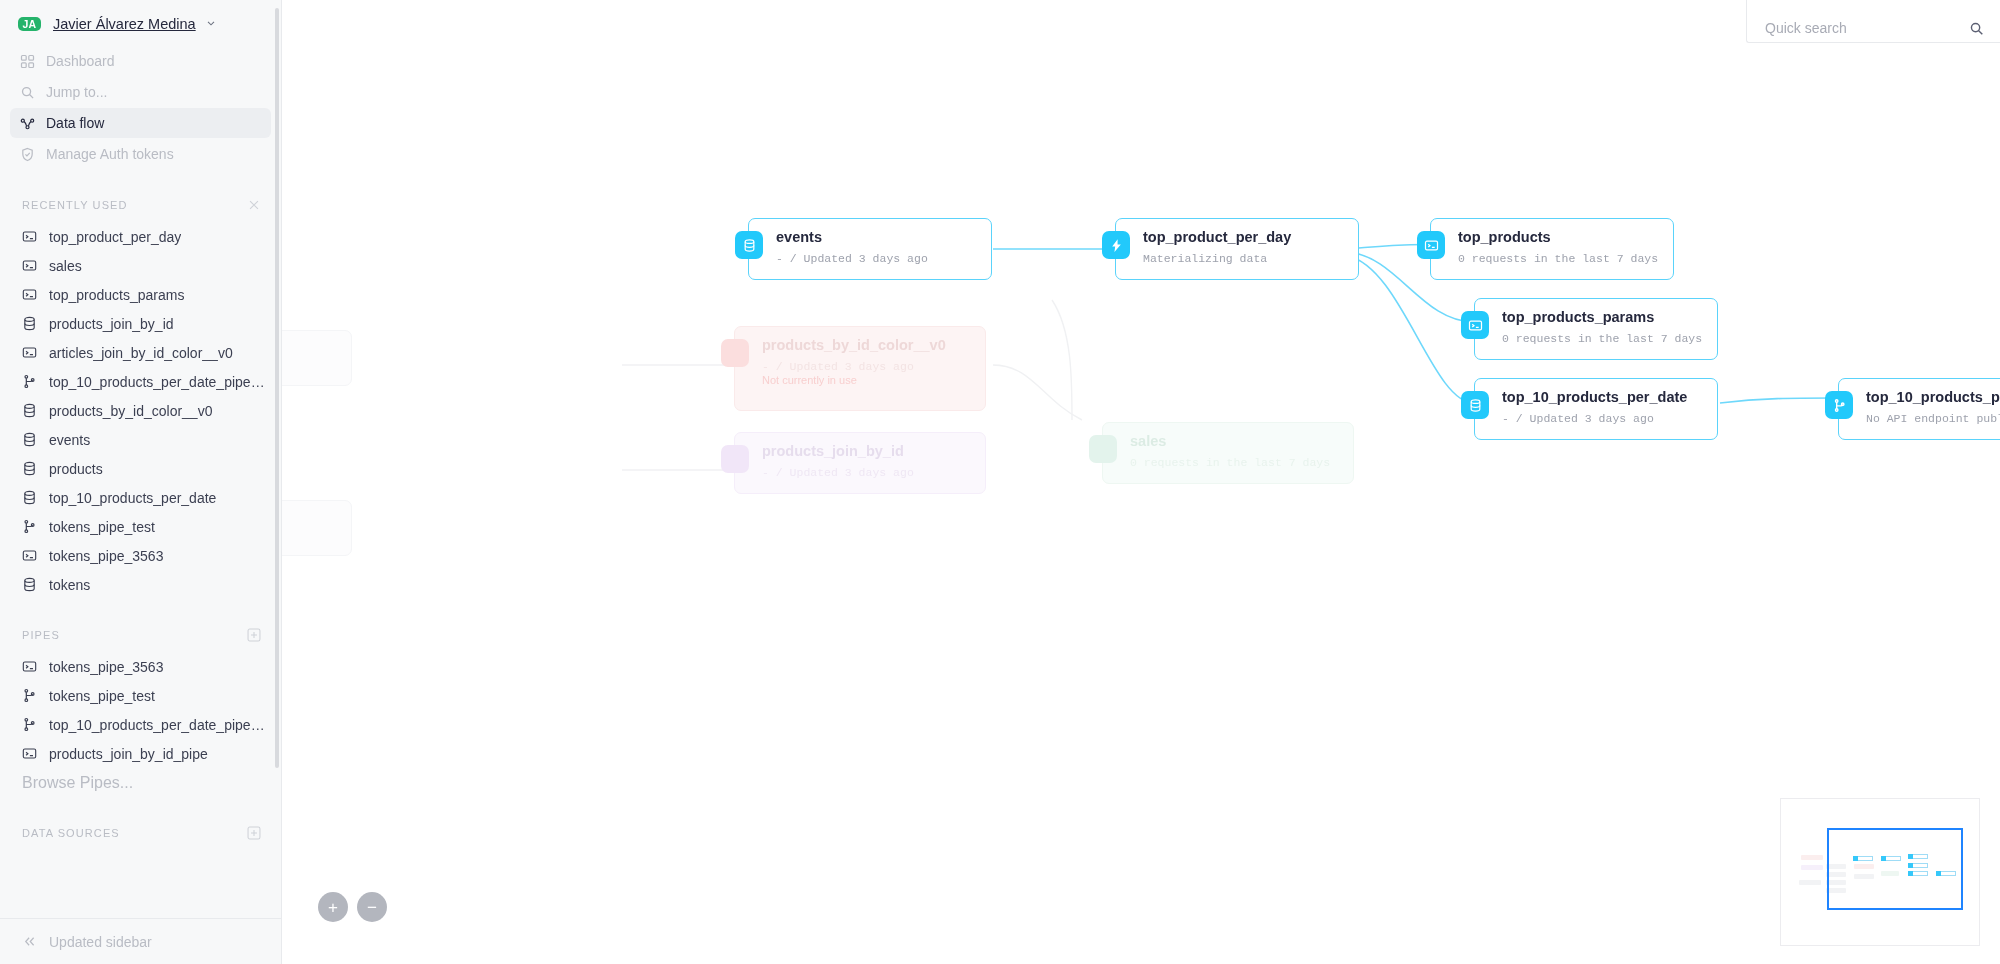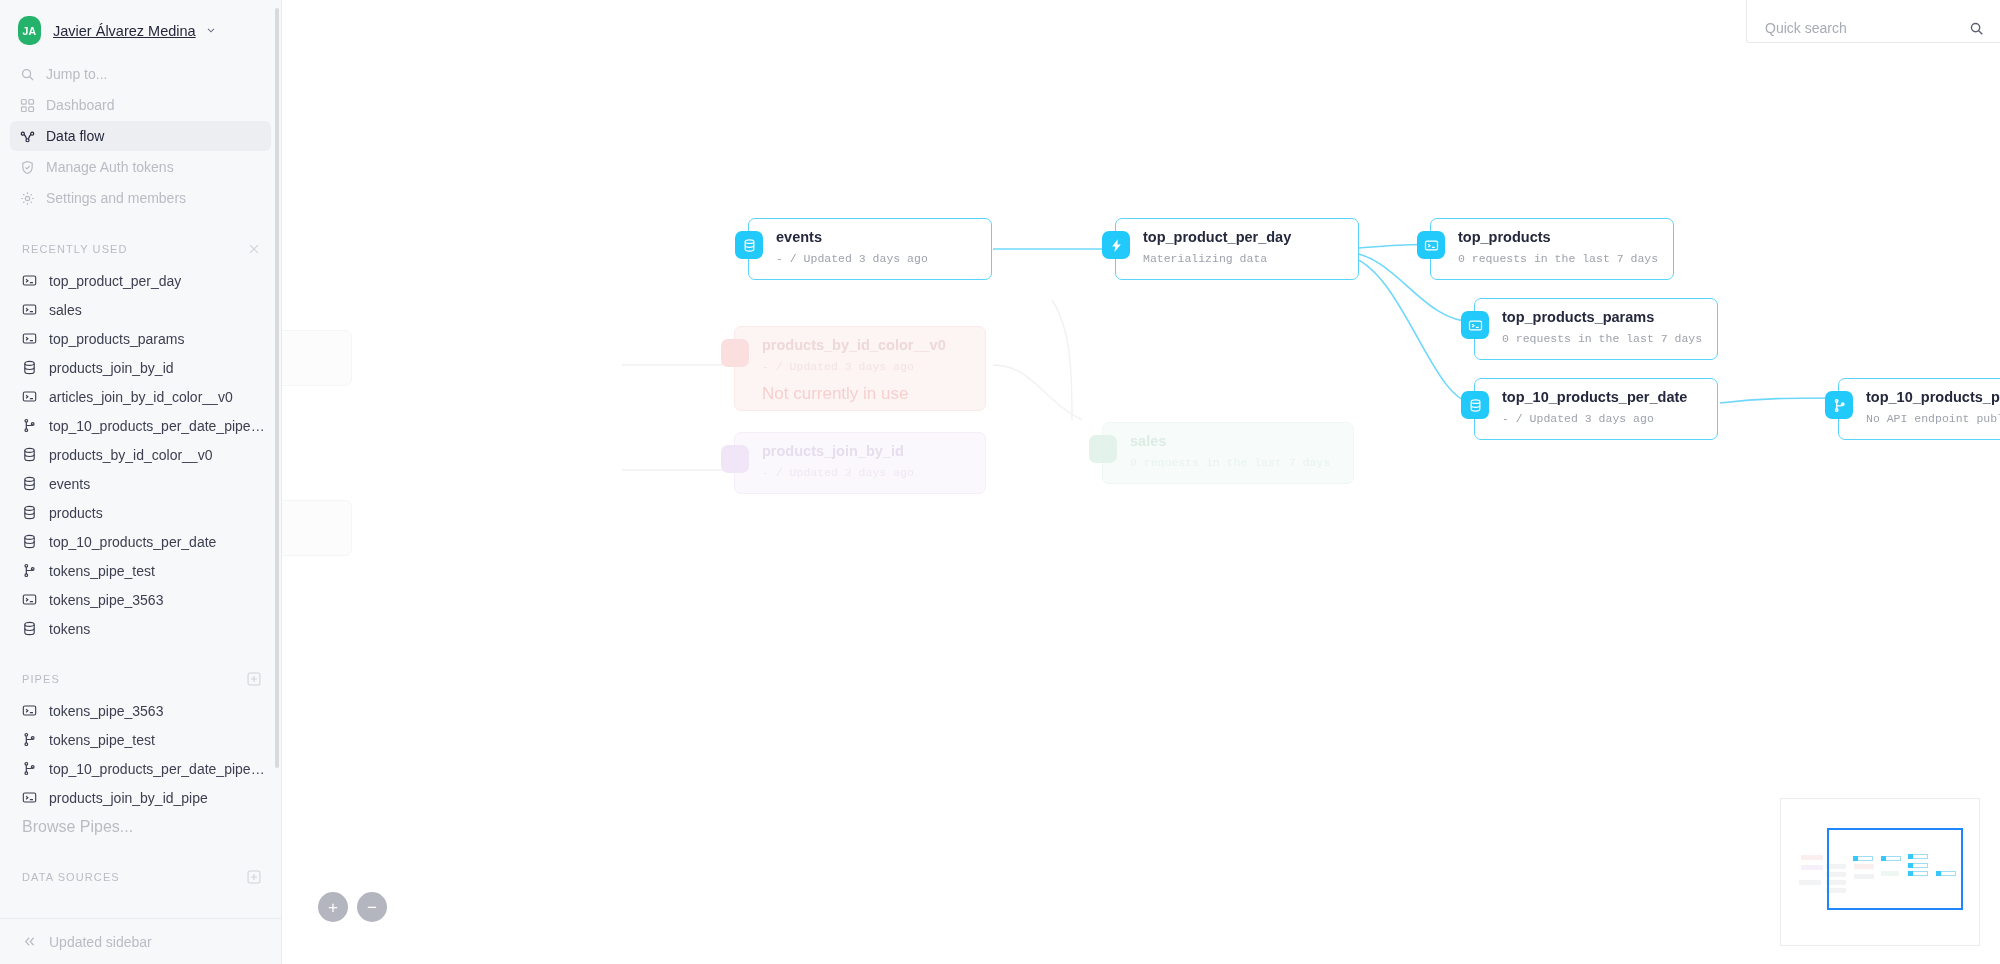--- a/index.html
+++ b/index.html
@@ -30,21 +30,21 @@
     position: absolute; right: 2px; top: 8px;
     width: 4px; height: 760px;
     background: #d8dade; border-radius: 3px;
   }
 
   .workspace {
     display: flex; align-items: center; gap: 12px;
     padding: 16px 18px 14px 18px;
   }
   .avatar {
-    width: 23px; height: 29px; border-radius: 10px;
+    width: 23px; height: 14px; border-radius: 5px;
     background: #25b36b; color: #fff;
     font-size: 10.5px; font-weight: 700;
     display: flex; align-items: center; justify-content: center;
     letter-spacing: .2px;
   }
   .workspace-name {
     font-size: 14.5px; color: #25283d; font-weight: 400;
     white-space: nowrap;
     text-decoration: underline;
   }
@@ -150,21 +150,21 @@
     background: #22c9fb; color: #fff;
     display: flex; align-items: center; justify-content: center;
   }
   .node .badge svg { width: 15px; height: 15px; display: block; }
 
   
   .node.ghost { border-color: transparent; background: transparent; }
   .node.ghost .title { font-weight: 600; }
   .node.ghost .note {
     font-family: "Liberation Sans", sans-serif;
-    font-size: 17px; margin-top: 10px; white-space: nowrap;
+    font-size: 11px; white-space: nowrap;
   }
   .ghost-red  { background:#fdf4f4 !important; border:1px solid #faeaea !important; }
   .ghost-red  .title { color:#eed8d8; } .ghost-red .sub { color:#f3e3e3; }
   .ghost-red  .badge { background:#fbdede; } .ghost-red .note { color:#f8cfcf; }
   .ghost-pur  { background:#fbf8fd !important; border:1px solid #f5eefa !important; }
   .ghost-pur  .title { color:#e6dded; } .ghost-pur .sub { color:#efe7f4; }
   .ghost-pur  .badge { background:#f1e6f8; }
   .ghost-grn  { background:#f7fcfa !important; border:1px solid #eef7f2 !important; }
   .ghost-grn  .title { color:#dcece4; } .ghost-grn .sub { color:#e8f3ed; }
   .ghost-grn  .badge { background:#e3f3ec; }
@@ -213,68 +213,59 @@
         <div class="avatar">JA</div>
         <div class="workspace-name">Javier Álvarez Medina</div>
         <span class="chev">
           <svg viewBox="0 0 16 16" width="12" height="12" fill="none" stroke="currentColor" stroke-width="1.4">
               <path d="M4 6.5l4 4 4-4"></path>
             </svg>
         </span>
       </div>
 
       <nav class="nav">
-        <div class="nav-item">
-          <span class="ic">
-            <svg viewBox="0 0 16 16" fill="none" stroke="currentColor" stroke-width="1.4">
-                <circle cx="7" cy="7" r="4.3"></circle>
-                <path d="M10.2 10.2L14 14"></path>
-              </svg>
-          </span>
-          <span>Jump to...</span>
-        </div>
         <div class="nav-item">
           <span class="ic">
             <svg viewBox="0 0 16 16" fill="none" stroke="currentColor" stroke-width="1.3">
                 <rect x="1.6" y="1.6" width="5" height="5" rx="1"></rect>
                 <rect x="9.4" y="1.6" width="5" height="5" rx="1"></rect>
                 <rect x="1.6" y="9.4" width="5" height="5" rx="1"></rect>
                 <rect x="9.4" y="9.4" width="5" height="5" rx="1"></rect>
               </svg>
           </span>
           <span>Dashboard</span>
         </div>
+        <div class="nav-item">
+          <span class="ic">
+            <svg viewBox="0 0 16 16" fill="none" stroke="currentColor" stroke-width="1.4">
+                <circle cx="7" cy="7" r="4.3"></circle>
+                <path d="M10.2 10.2L14 14"></path>
+              </svg>
+          </span>
+          <span>Jump to...</span>
+        </div>
         <div class="nav-item active">
           <span class="ic">
             <svg viewBox="0 0 16 16" fill="none" stroke="currentColor" stroke-width="1.3">
                 <circle cx="3" cy="5" r="1.6"></circle>
                 <circle cx="13" cy="5" r="1.6"></circle>
                 <circle cx="8" cy="12" r="1.6"></circle>
                 <path d="M4.4 5.9C6 7.4 6.6 9.2 7 10.6M11.6 5.9C10 7.4 9.4 9.2 9 10.6"></path>
               </svg>
           </span>
           <span>Data flow</span>
         </div>
         <div class="nav-item">
           <span class="ic">
             <svg viewBox="0 0 16 16" fill="none" stroke="currentColor" stroke-width="1.3">
                 <path d="M8 1.6l5 1.9v4c0 3.4-2.4 6-5 6.9-2.6-.9-5-3.5-5-6.9v-4z"></path>
                 <path d="M5.8 7.8l1.6 1.6 3-3.2"></path>
               </svg>
           </span>
           <span>Manage Auth tokens</span>
-        </div>
-        <div class="nav-item">
-          <span class="ic">
-            <svg viewBox="0 0 16 16" fill="none" stroke="currentColor" stroke-width="1.3">
-                <circle cx="8" cy="8" r="2.3"></circle>
-                <path d="M8 1.4v1.8M8 12.8v1.8M1.4 8h1.8M12.8 8h1.8M3.4 3.4l1.3 1.3M11.3 11.3l1.3 1.3M12.6 3.4l-1.3 1.3M4.7 11.3l-1.3 1.3"></path>
-              </svg>
-          </span>
-          <span>Settings and members</span>
         </div>
       </nav>
 
       <div class="section-head">
         <span class="section-title">Recently used</span>
         <span class="section-act">
           <svg viewBox="0 0 16 16" fill="none" stroke="currentColor" stroke-width="1.3" width="14" height="14">
               <path d="M3.5 3.5l9 9M12.5 3.5l-9 9"></path>
             </svg>
         </span>

